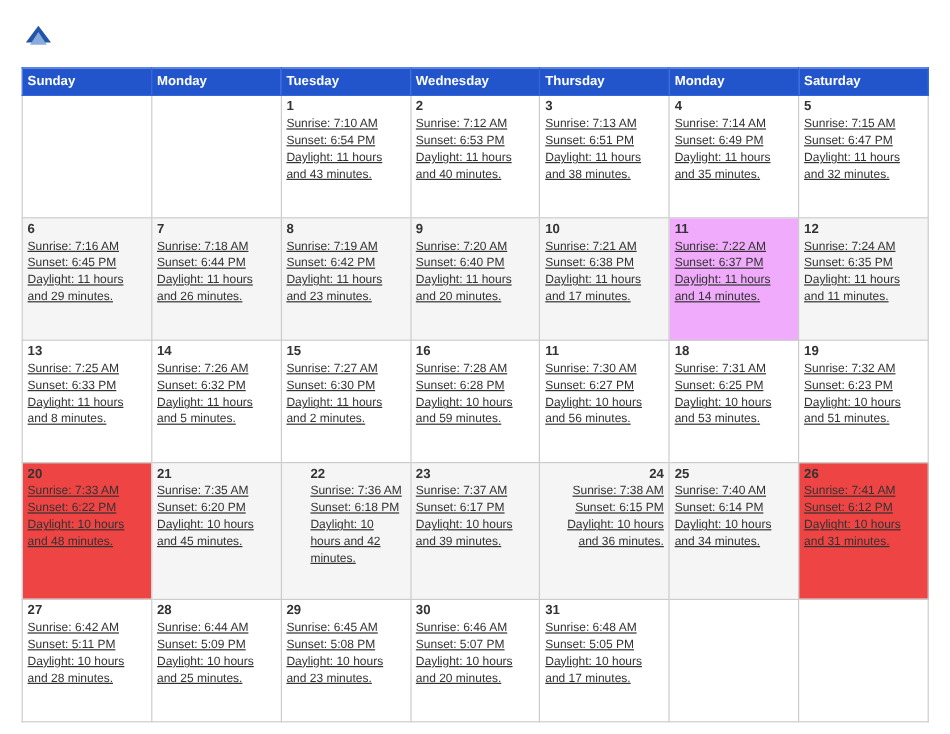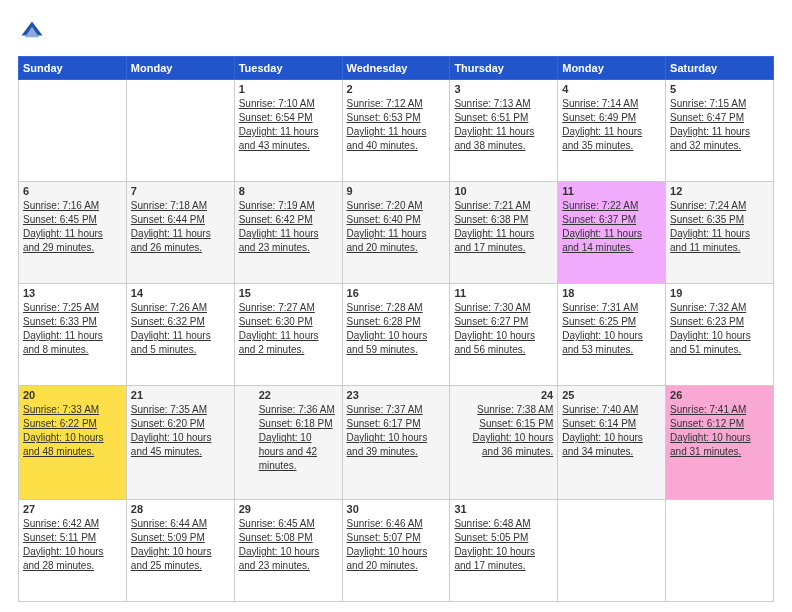--- a/index.html
+++ b/index.html
@@ -217,21 +217,21 @@
           <td>
             <span class="day-num">18</span>
             <div class="day-info">Sunrise: 7:31 AM<br>Sunset: 6:25 PM<br>Daylight: 10 hours and 53 minutes.</div>
           </td>
           <td>
             <span class="day-num">19</span>
             <div class="day-info">Sunrise: 7:32 AM<br>Sunset: 6:23 PM<br>Daylight: 10 hours and 51 minutes.</div>
           </td>
         </tr>
         <tr style="background: rgb(245, 245, 245);">
-          <td style="background: #fde047;">
+          <td style="background: #ef4444;">
             <span class="day-num">20</span>
             <div class="day-info">Sunrise: 7:33 AM<br>Sunset: 6:22 PM<br>Daylight: 10 hours and 48 minutes.</div>
           </td>
           <td style="background: rgb(245, 245, 245);">
             <span class="day-num">21</span>
             <div class="day-info">Sunrise: 7:35 AM<br>Sunset: 6:20 PM<br>Daylight: 10 hours and 45 minutes.</div>
           </td>
           <td style="background: rgb(245, 245, 245); padding-left: 24px;">
             <span class="day-num">22</span>
             <div class="day-info">Sunrise: 7:36 AM<br>Sunset: 6:18 PM<br>Daylight: 10 hours and 42 minutes.</div>
@@ -241,21 +241,21 @@
             <div class="day-info">Sunrise: 7:37 AM<br>Sunset: 6:17 PM<br>Daylight: 10 hours and 39 minutes.</div>
           </td>
           <td style="background: rgb(245, 245, 245); text-align: right;">
             <span class="day-num">24</span>
             <div class="day-info">Sunrise: 7:38 AM<br>Sunset: 6:15 PM<br>Daylight: 10 hours and 36 minutes.</div>
           </td>
           <td style="background: rgb(245, 245, 245);">
             <span class="day-num">25</span>
             <div class="day-info">Sunrise: 7:40 AM<br>Sunset: 6:14 PM<br>Daylight: 10 hours and 34 minutes.</div>
           </td>
-          <td style="background: #f9a8d4;">
+          <td style="background: #ef4444;">
             <span class="day-num">26</span>
             <div class="day-info">Sunrise: 7:41 AM<br>Sunset: 6:12 PM<br>Daylight: 10 hours and 31 minutes.</div>
           </td>
         </tr>
         <tr>
           <td>
             <span class="day-num">27</span>
             <div class="day-info">Sunrise: 6:42 AM<br>Sunset: 5:11 PM<br>Daylight: 10 hours and 28 minutes.</div>
           </td>
           <td>

